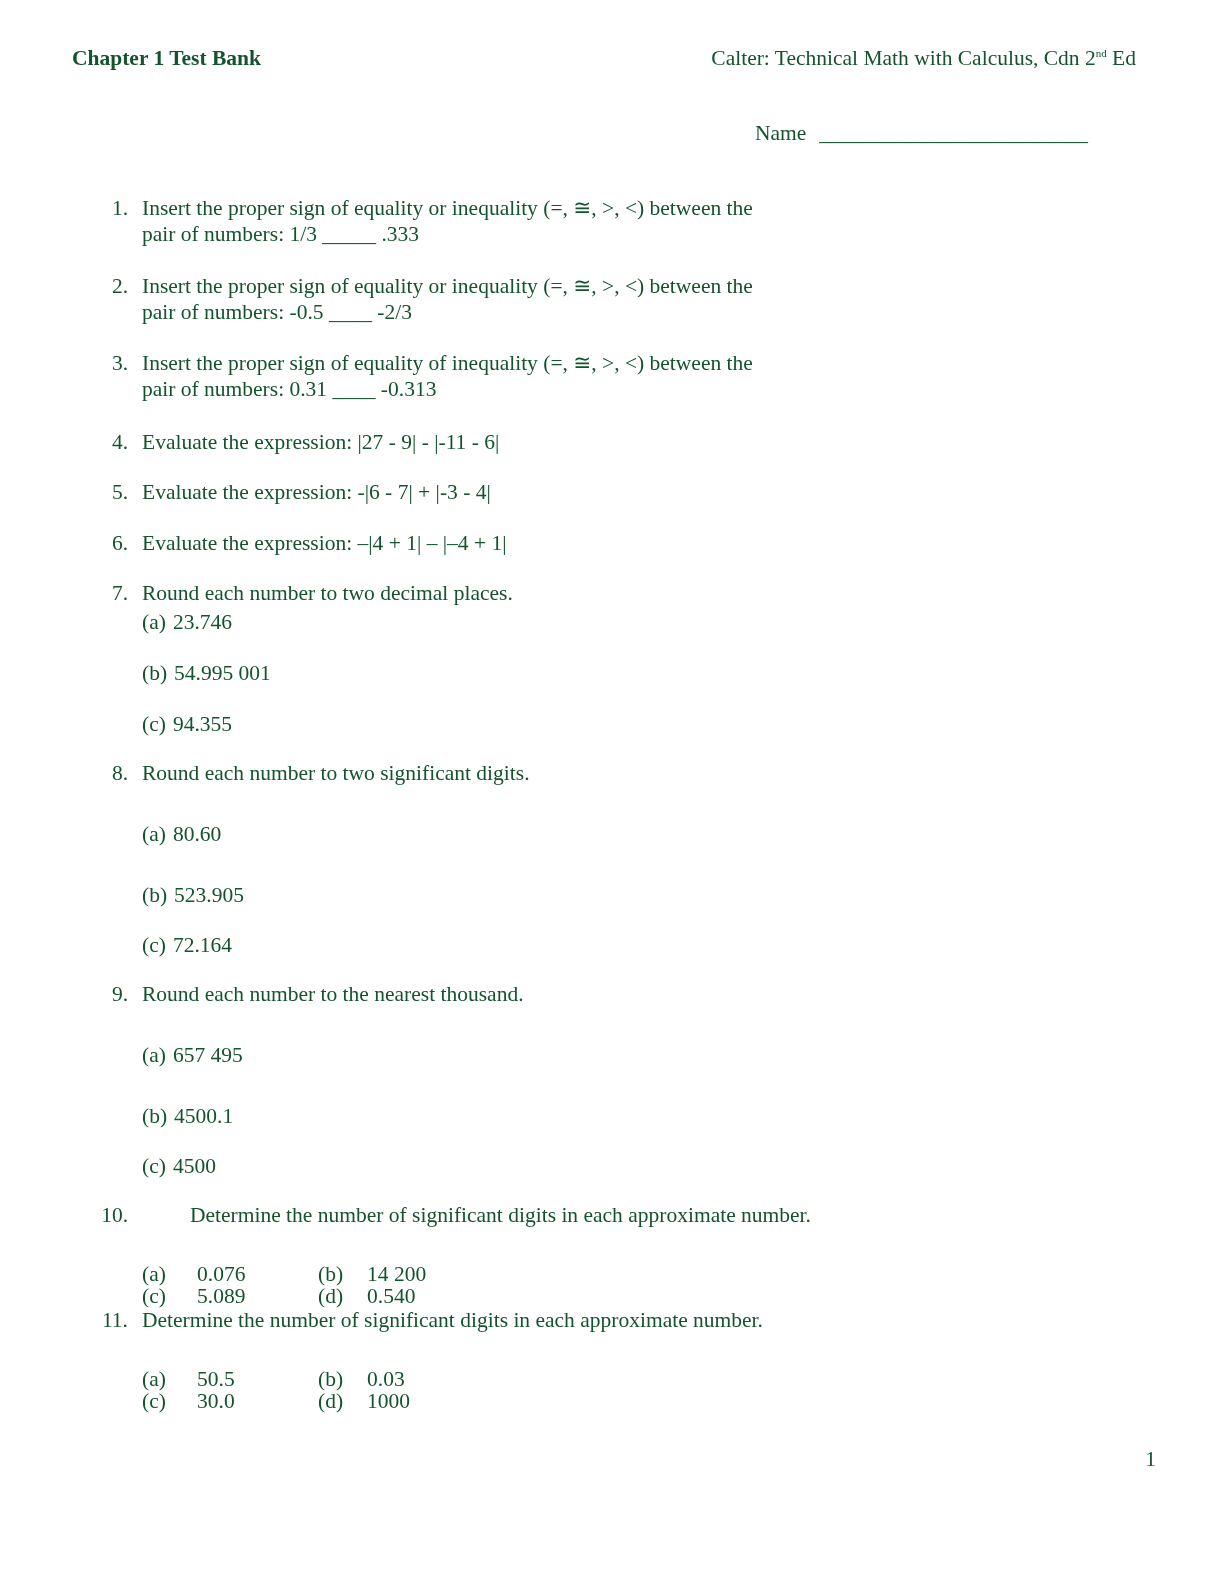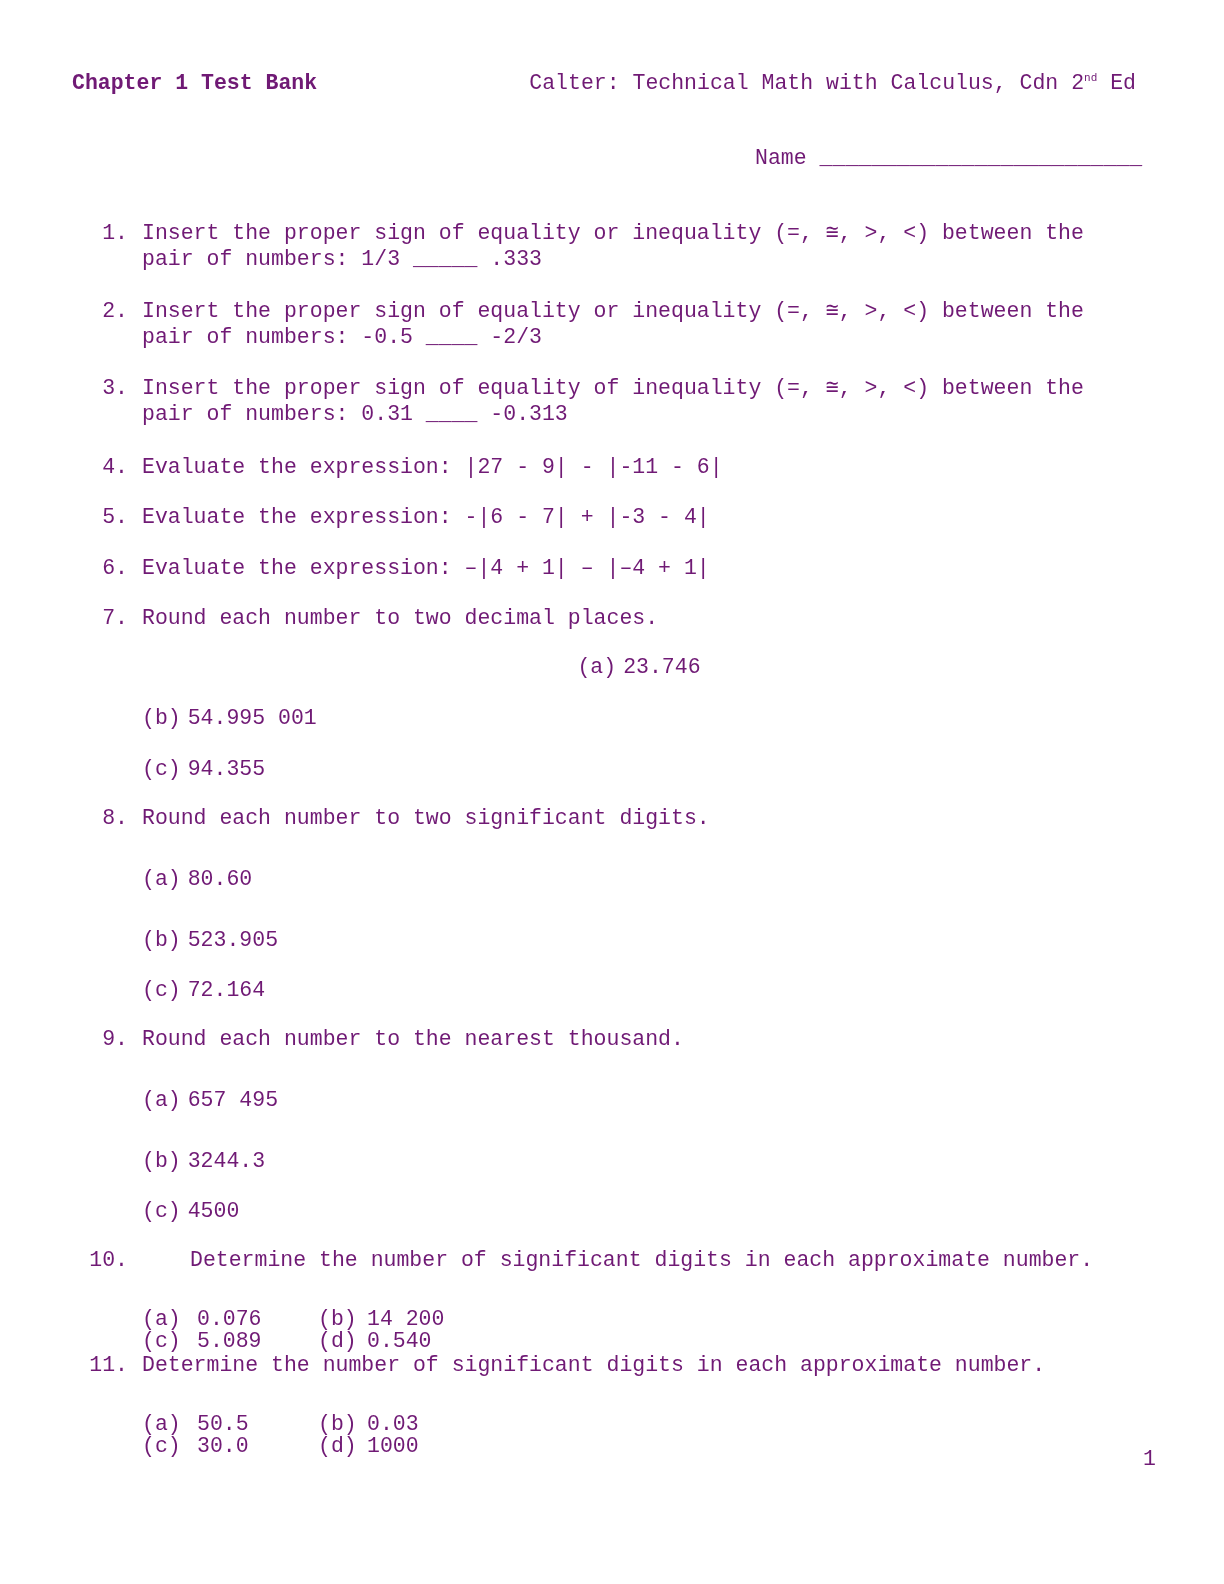--- a/index.html
+++ b/index.html
@@ -2,25 +2,25 @@
 <html><head>
 <meta charset="utf-8">
 <style>
   html, body { margin: 0; padding: 0; background: #ffffff; }
   .page {
     position: relative;
     width: 1224px;
     height: 1584px;
     margin: 0 auto;
     background: #ffffff;
-    color: #701a75;
-    font-family: Liberation Mono, monospace;
+    color: #14532d;
+    font-family: Liberation Serif, serif;
     font-size: 21.5px;
     box-sizing: border-box;
-    padding: 70px 88px 0 72px;
+    padding: 45px 88px 0 72px;
     overflow: hidden;
   }
   .header { display: flex; justify-content: space-between; line-height: 26px; height: 26px; white-space: pre; }
   .header-left { font-weight: bold; }
   .header-right sup { font-size: 11px; line-height: 0; }
   .name-row { margin-top: 49px; margin-left: 683px; line-height: 26px; height: 26px; display: flex; white-space: pre; }
   .name-blank { margin-left: 13px; }
   .q { display: flex; }
   .q-num { flex: none; width: 56px; text-align: right; margin-right: 14px; line-height: 26px; white-space: pre; }
   .q-lines .line { line-height: 26px; height: 26px; white-space: pre; }
@@ -35,21 +35,21 @@
   .mt-q2  { margin-top: 26px; }
   .mt-q3  { margin-top: 25px; }
   .mt-q4  { margin-top: 27px; }
   .mt-q5  { margin-top: 24px; }
   .mt-q6  { margin-top: 25px; }
   .mt-q7  { margin-top: 24px; }
   .mt-q8  { margin-top: 23px; }
   .mt-q9  { margin-top: 23px; }
   .mt-q10 { margin-top: 23px; gap: 48px; }
   .mt-q11 { }
-  .mt-21 { margin-top: 23px; text-align: center; }
+  .mt-21 { margin-top: 3px; }
   .mt-23 { margin-top: 35px; }
   .mt-24 { margin-top: 24px; }
   .mt-25 { margin-top: 25px; }
   .page-number { position: absolute; top: 1446px; right: 68px; line-height: 26px; }
 </style>
 </head>
 <body>
 
 <div class="page">
 
@@ -133,21 +133,21 @@
   </div>
 
   <div>
     <div class="q mt-q9">
       <span class="q-num">9.</span>
       <div class="q-lines">
         <div class="line">Round each number to the nearest thousand.</div>
       </div>
     </div>
     <div class="part mt-23"><span>(a)</span><span class="p-value">657 495</span></div>
-    <div class="part mt-23"><span>(b)</span><span class="p-value">3244.3</span></div>
+    <div class="part mt-23"><span>(b)</span><span class="p-value">4500.1</span></div>
     <div class="part mt-24"><span>(c)</span><span class="p-value">4500</span></div>
   </div>
 
   <div>
     <div class="q mt-q10">
       <span class="q-num">10.</span>
       <div class="q-lines">
         <div class="line">Determine the number of significant digits in each approximate number.</div>
       </div>
     </div>

